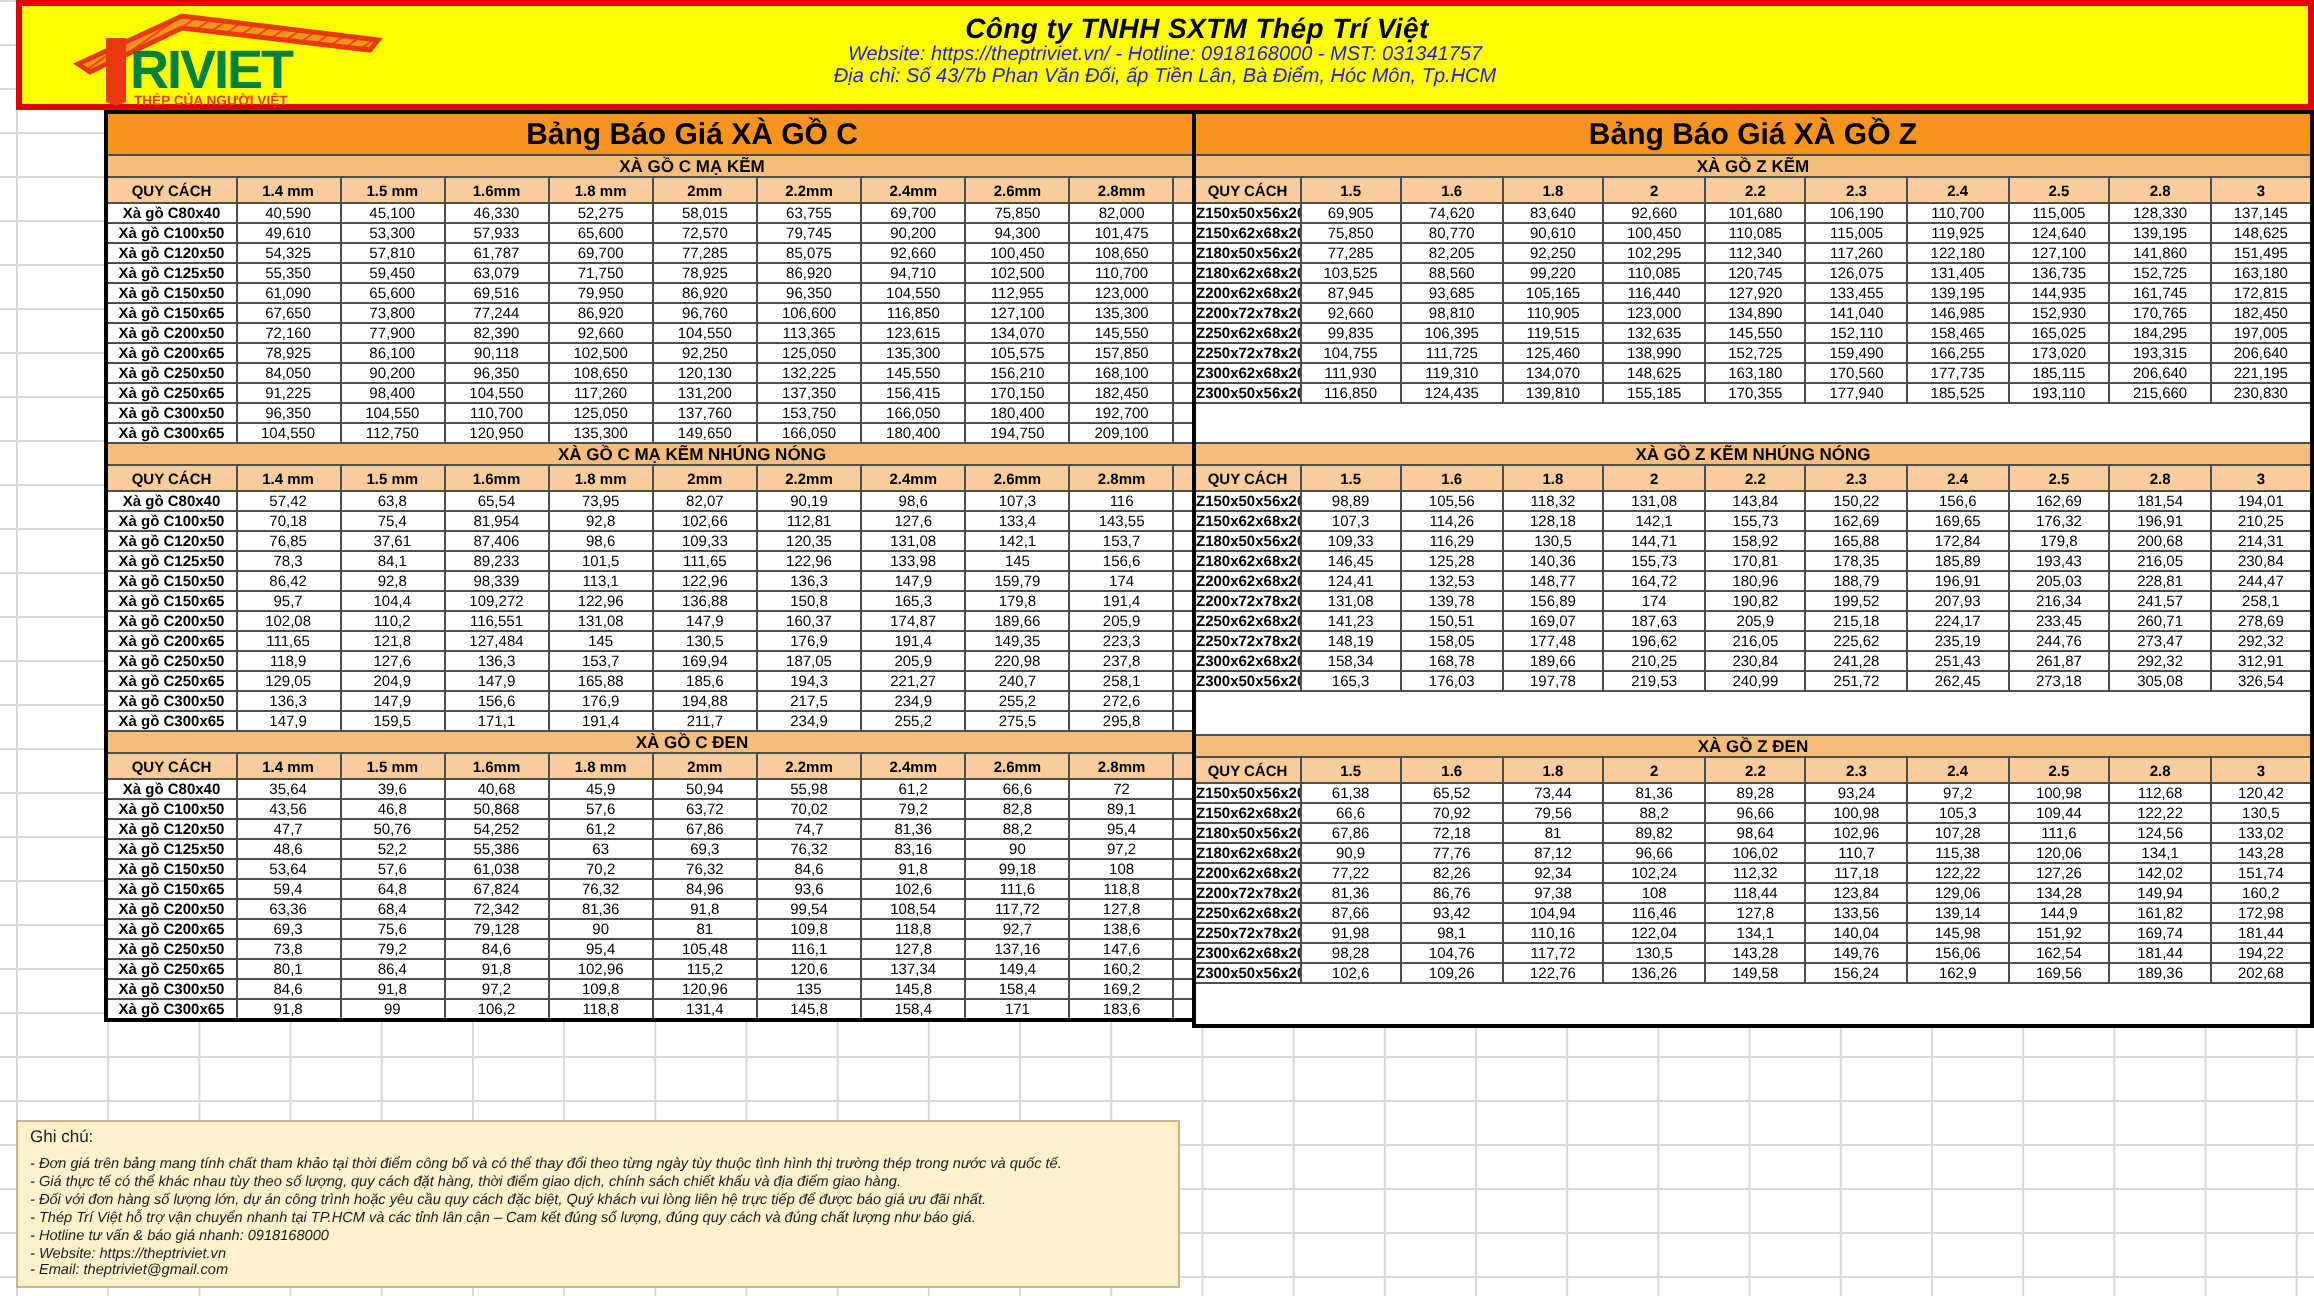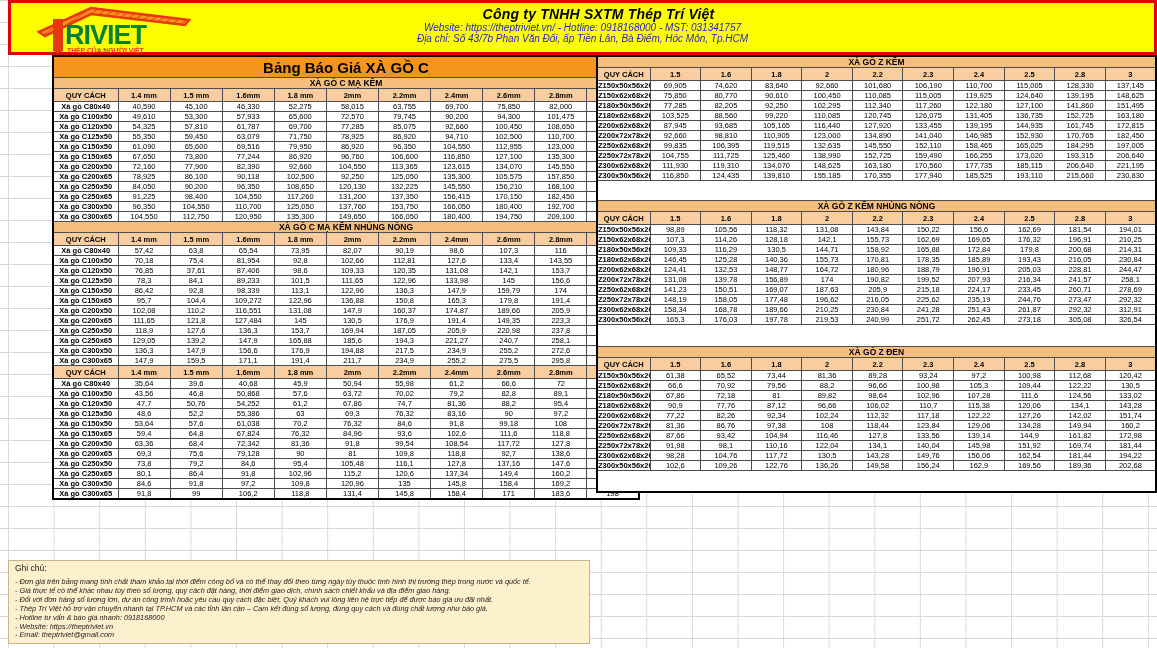--- a/index.html
+++ b/index.html
@@ -386,21 +386,21 @@
             <td class="value-cell">169,94</td>
             <td class="value-cell">187,05</td>
             <td class="value-cell">205,9</td>
             <td class="value-cell">220,98</td>
             <td class="value-cell">237,8</td>
             <td class="value-cell">255,2</td>
           </tr>
           <tr>
             <td class="name-cell">Xà gồ C250x65</td>
             <td class="value-cell">129,05</td>
-            <td class="value-cell">139,2</td>
+            <td class="value-cell">204,9</td>
             <td class="value-cell">147,9</td>
             <td class="value-cell">165,88</td>
             <td class="value-cell">185,6</td>
             <td class="value-cell">194,3</td>
             <td class="value-cell">221,27</td>
             <td class="value-cell">240,7</td>
             <td class="value-cell">258,1</td>
             <td class="value-cell">278,4</td>
           </tr>
           <tr>
@@ -423,20 +423,23 @@
             <td class="value-cell">171,1</td>
             <td class="value-cell">191,4</td>
             <td class="value-cell">211,7</td>
             <td class="value-cell">234,9</td>
             <td class="value-cell">255,2</td>
             <td class="value-cell">275,5</td>
             <td class="value-cell">295,8</td>
             <td class="value-cell">319</td>
           </tr>
           <tr>
+            <td class="section-title" colspan="11">XÀ GỒ C ĐEN</td>
+          </tr>
+          <tr>
             <td class="col-head">QUY CÁCH</td>
             <td class="col-head">1.4 mm</td>
             <td class="col-head">1.5 mm</td>
             <td class="col-head">1.6mm</td>
             <td class="col-head">1.8 mm</td>
             <td class="col-head">2mm</td>
             <td class="col-head">2.2mm</td>
             <td class="col-head">2.4mm</td>
             <td class="col-head">2.6mm</td>
             <td class="col-head">2.8mm</td>
@@ -611,20 +614,23 @@
           <col>
           <col>
           <col>
           <col>
           <col>
           <col>
           <col>
           <col>
         </colgroup>
         <tbody>
+          <tr>
+            <td class="tbl-title" colspan="11">Bảng Báo Giá XÀ GỒ Z</td>
+          </tr>
           <tr>
             <td class="section-title" colspan="11">XÀ GỒ Z KẼM</td>
           </tr>
           <tr>
             <td class="col-head">QUY CÁCH</td>
             <td class="col-head">1.5</td>
             <td class="col-head">1.6</td>
             <td class="col-head">1.8</td>
             <td class="col-head">2</td>
             <td class="col-head">2.2</td>

